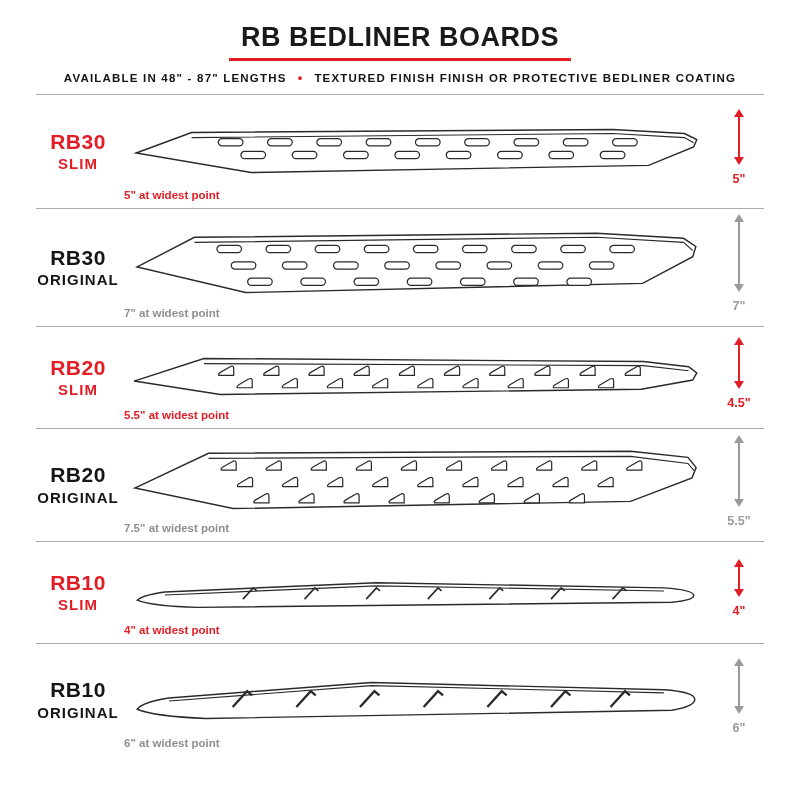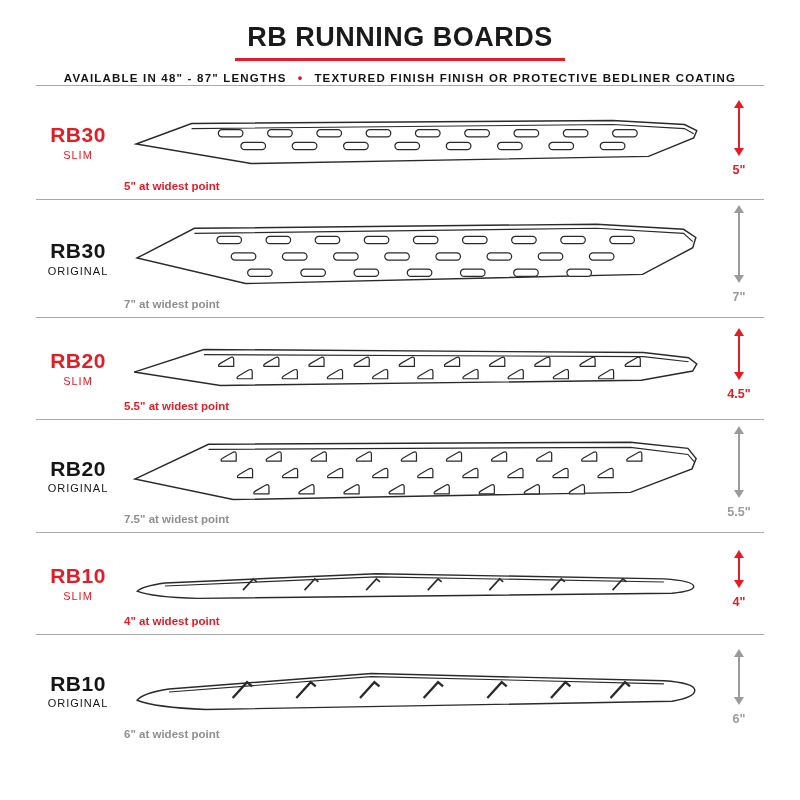--- a/index.html
+++ b/index.html
@@ -12,26 +12,26 @@
   }
   html,body{margin:0;padding:0;background:#fff;}
   body{width:800px;height:800px;font-family:"Liberation Sans",sans-serif;color:var(--dark);}
   .page{box-sizing:border-box;width:800px;height:800px;padding:0 36px;overflow:hidden;}
   .header{text-align:center;padding-top:22px;}
   .title{display:inline-block;font-size:27px;font-weight:800;letter-spacing:.5px;
          border-bottom:3px solid var(--red);padding:0 12px 5px;}
   .subtitle{margin-top:9px;display:flex;justify-content:center;align-items:center;gap:11px;
             font-size:11.5px;font-weight:bold;letter-spacing:1.2px;color:#141414;white-space:nowrap;}
   .subtitle .dot{color:var(--red);font-size:13px;}
-  .rows{margin-top:0;}
+  .rows{margin-top:9px;}
   .divider{border:0;border-top:1px solid var(--divider);margin:0;}
   .row{display:flex;align-items:stretch;position:relative;}
   .labelcol{width:84px;display:flex;flex-direction:column;justify-content:center;text-align:center;}
   .model{font-size:21px;font-weight:800;letter-spacing:.5px;line-height:1.05;}
-  .variant{font-size:11px;font-weight:normal;letter-spacing:1px;margin-top:2px;}
+  .variant{font-size:15px;font-weight:bold;letter-spacing:1px;margin-top:2px;}
   .drawcol{flex:1;position:relative;display:flex;align-items:center;justify-content:center;min-width:0;}
   .widest{position:absolute;left:4px;bottom:7px;font-size:11.5px;font-weight:bold;}
   .measurecol{width:50px;display:flex;flex-direction:column;align-items:center;justify-content:center;}
   .arrow{width:2px;background:currentColor;position:relative;}
   .arrow::before{content:"";position:absolute;top:-8px;left:-4px;
     border-left:5px solid transparent;border-right:5px solid transparent;border-bottom:8px solid currentColor;}
   .arrow::after{content:"";position:absolute;bottom:-8px;left:-4px;
     border-left:5px solid transparent;border-right:5px solid transparent;border-top:8px solid currentColor;}
   .mlabel{margin-top:15px;font-size:12.5px;font-weight:bold;color:currentColor;}
   .row.red .model,.row.red .variant,.row.red .widest{color:var(--red);}
@@ -57,21 +57,21 @@
       <g id="slash">
           <path d="M0 12 L10 1 L13.5 4" fill="none" stroke="#2a2a2a" stroke-width="1.6"></path>
         </g>
     </defs>
   </svg>
 </div>
 
 <div class="page">
 
   <div class="header">
-    <div class="title">RB RUNNING BOARDS</div>
+    <div class="title">RB BEDLINER BOARDS</div>
     <div class="subtitle">
       <span>AVAILABLE IN 48" - 87" LENGTHS</span>
       <span class="dot">•</span>
       <span>TEXTURED FINISH FINISH OR PROTECTIVE BEDLINER COATING</span>
     </div>
   </div>
 
   <div class="rows">
     <hr class="divider">
 

